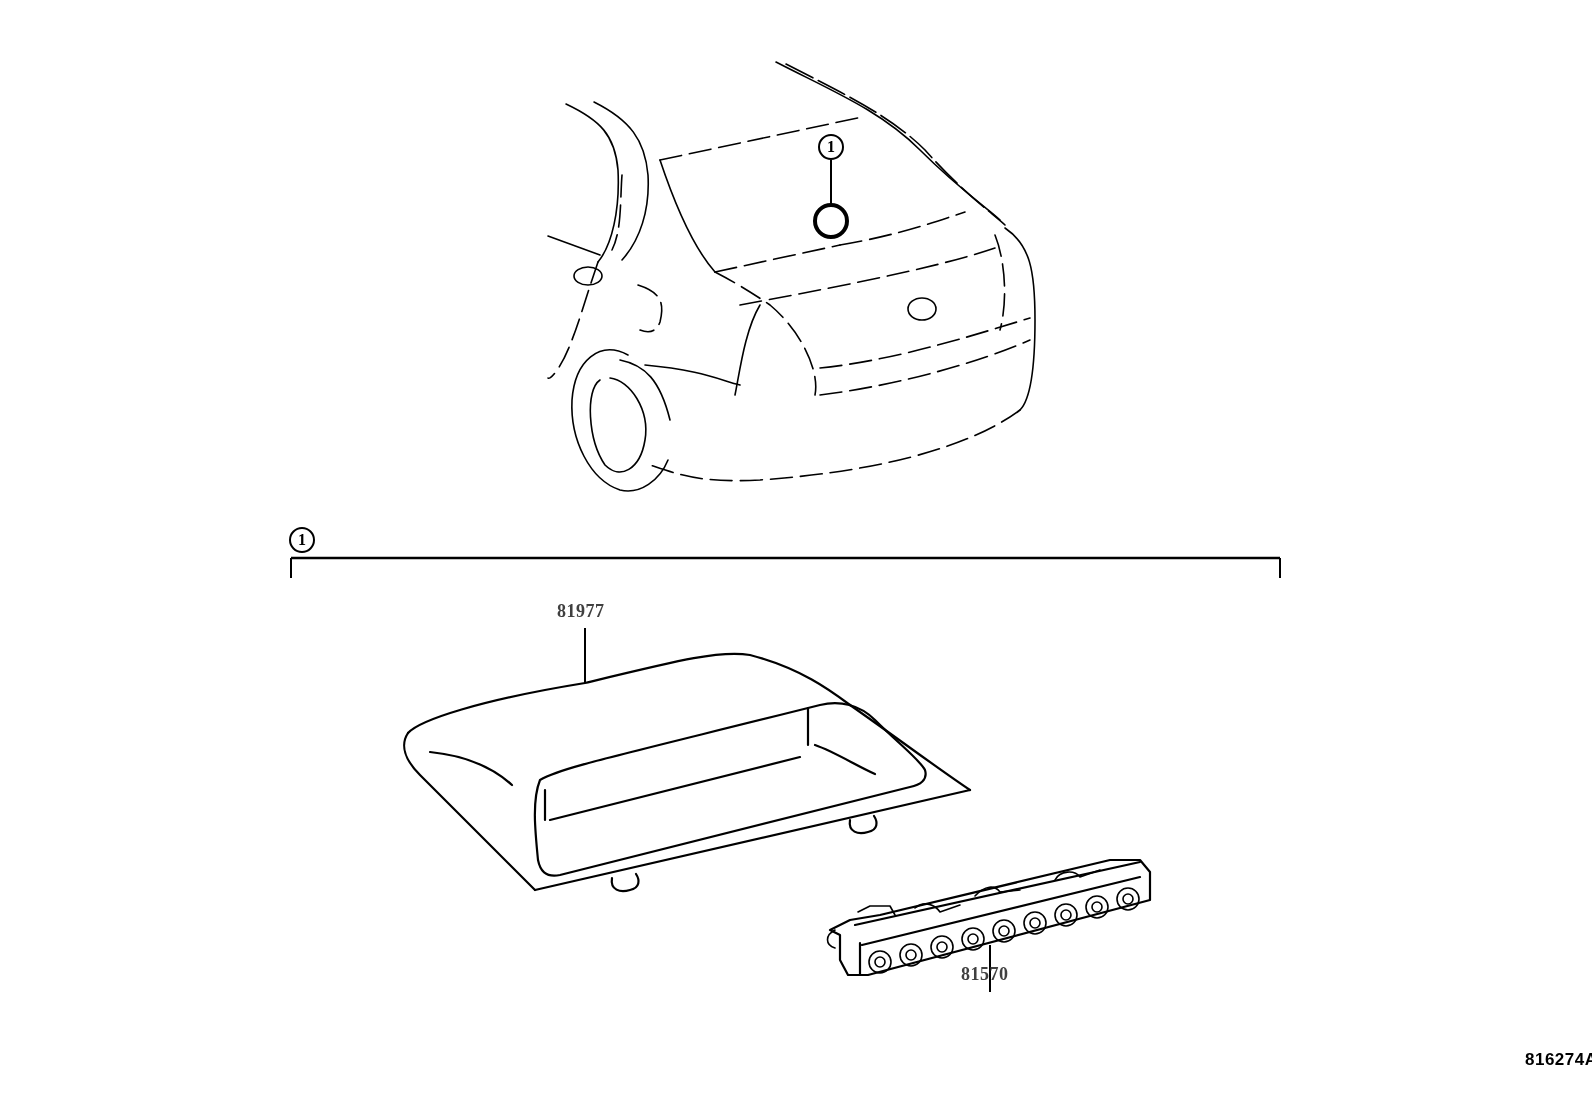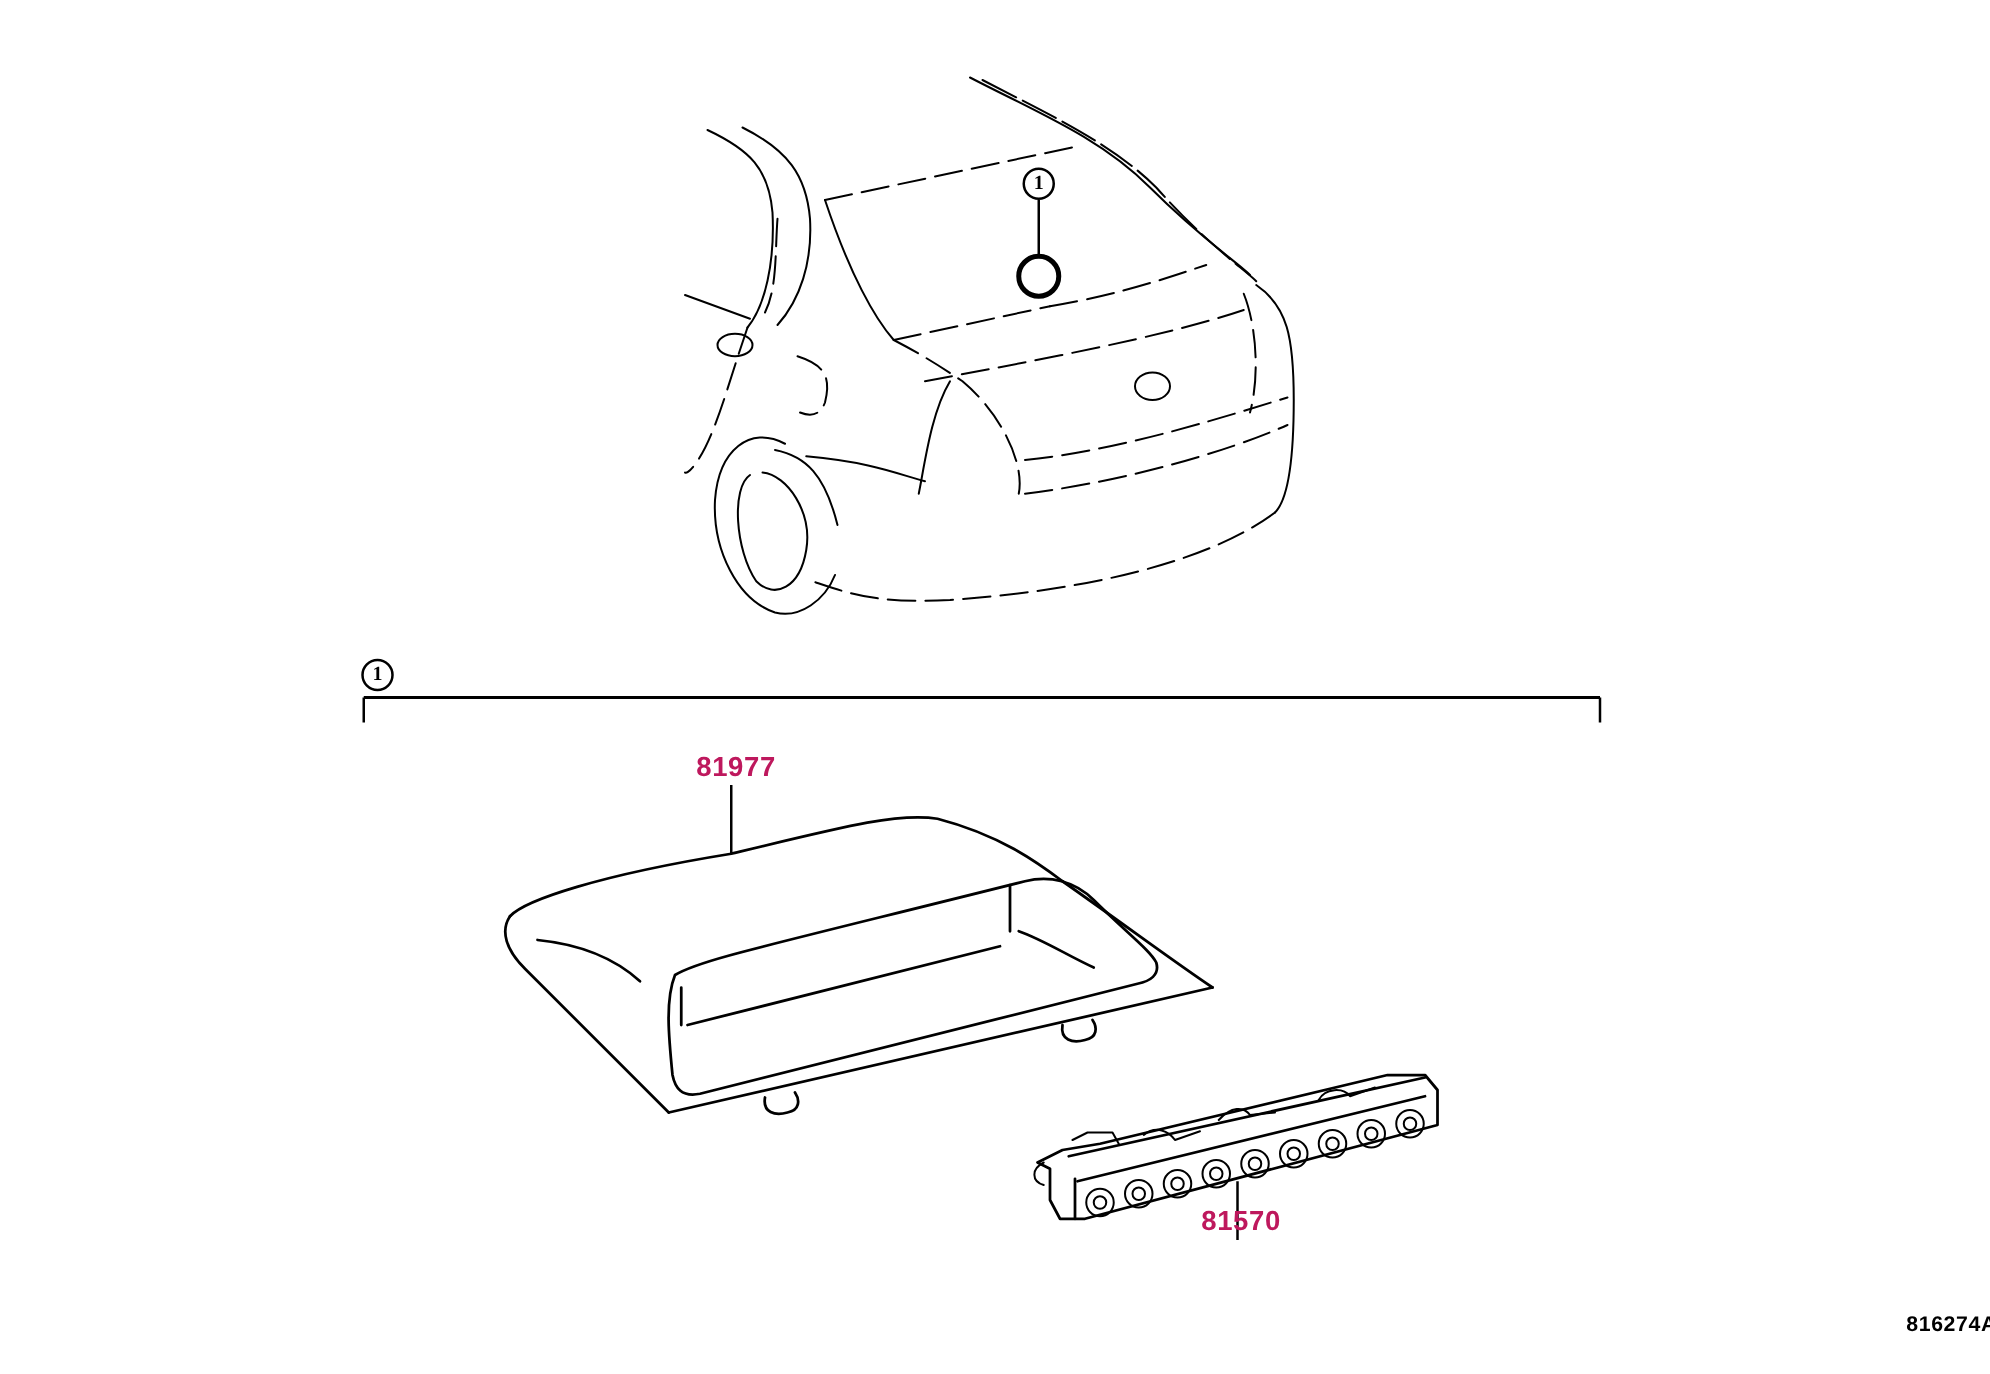--- a/index.html
+++ b/index.html
@@ -2,22 +2,22 @@
 <html><head>
 <meta charset="utf-8">
 <style>
   html, body { margin:0; padding:0; background:#ffffff; }
   body { width:1592px; height:1099px; position:relative; overflow:hidden;
          font-family: "Liberation Serif", "DejaVu Serif", serif; }
   svg.diagram { position:absolute; left:0; top:0; width:1592px; height:1099px; }
   .ln { fill:none; stroke:#000; stroke-width:2.2; stroke-linecap:round; stroke-linejoin:round; }
   .dash { stroke-dasharray:22 8; }
   .thin { stroke-width:1.6; }
-  .part-label { position:absolute; font-family:Liberation Sans, sans-serif; font-weight:bold;
-                font-size:22px; color:#be185d; letter-spacing:0.5px; }
+  .part-label { position:absolute; font-family:Liberation Serif, serif; font-weight:bold;
+                font-size:18px; color:#404040; letter-spacing:0.5px; }
   .ref-code { position:absolute; font-family:"Liberation Sans", sans-serif; font-weight:bold;
               font-size:17px; color:#000; letter-spacing:0.5px;margin-left:44px; }
   .callout { position:absolute; width:26px; height:26px; border:2px solid #000; border-radius:50%;
              box-sizing:border-box; display:flex; align-items:center; justify-content:center;
              font-family:"Liberation Serif", serif; font-weight:bold; font-size:16px; background:#fff; }
 </style>
 </head>
 <body>
 
 <svg class="diagram" viewBox="0 0 1592 1099" xmlns="http://www.w3.org/2000/svg">

